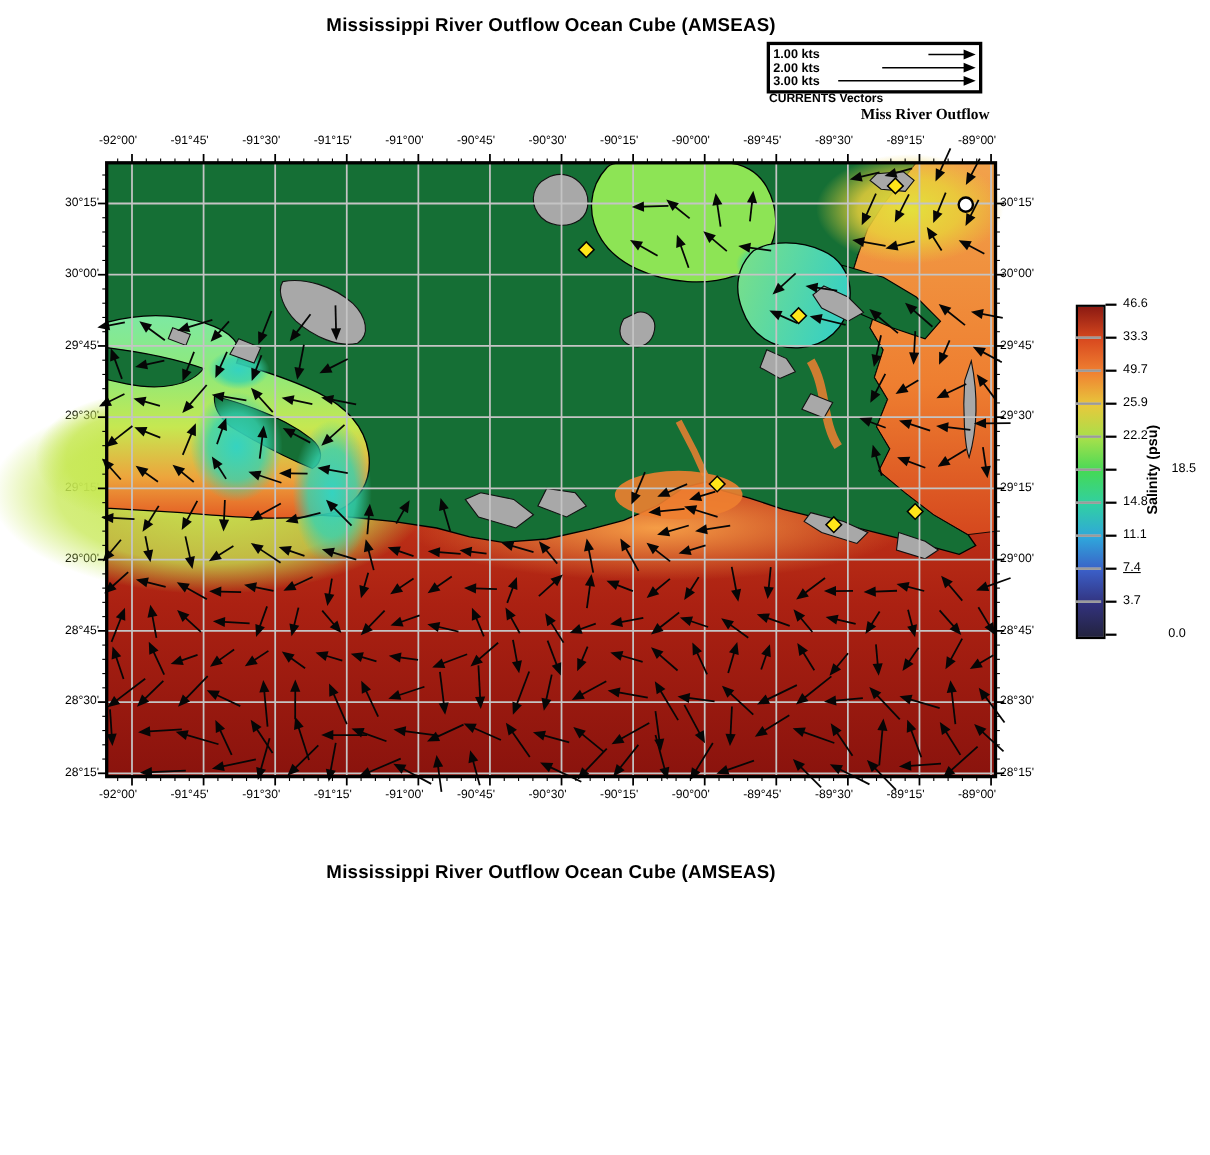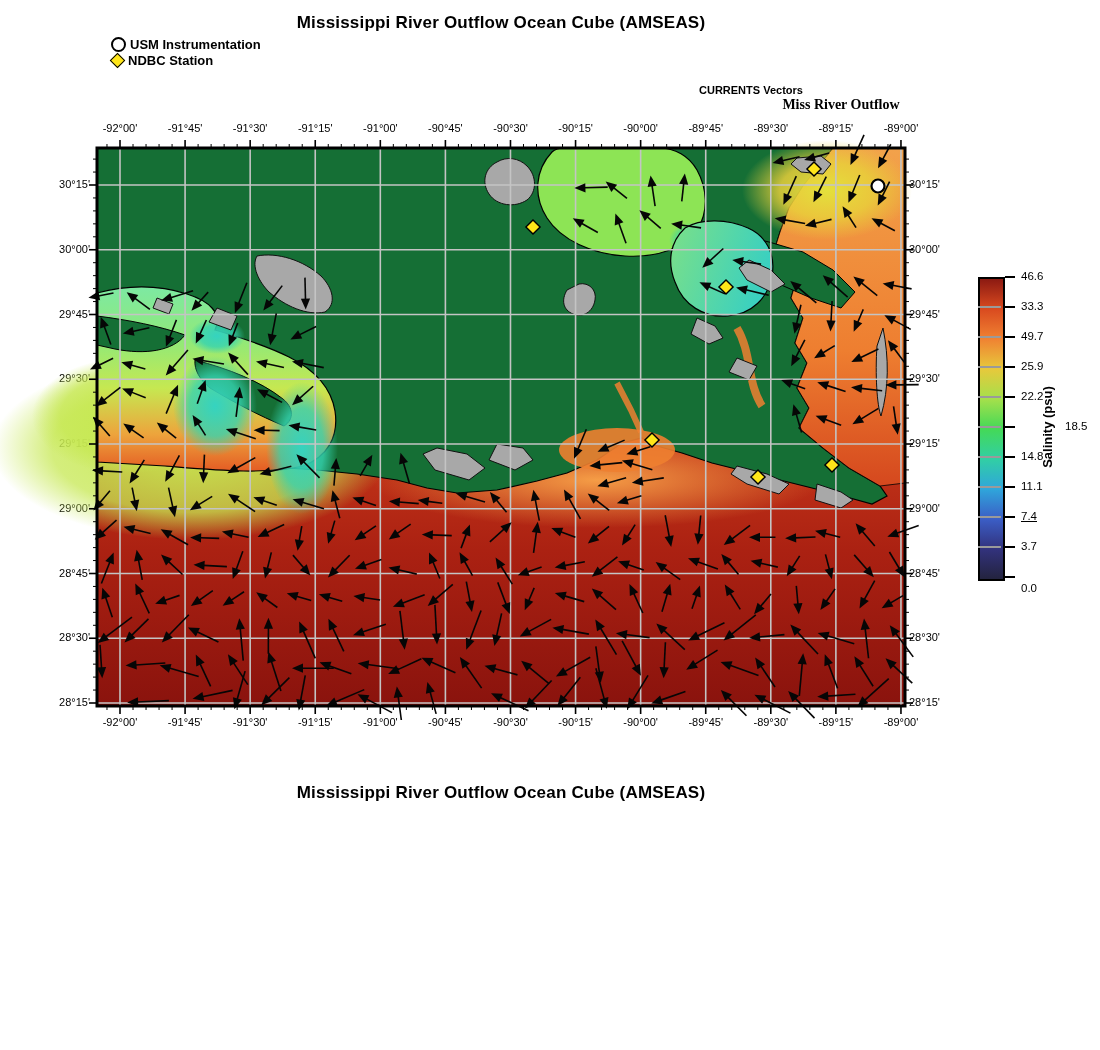--- a/index.html
+++ b/index.html
@@ -16,51 +16,64 @@
   .lg-diamond{width:9px;height:9px;border:1.5px solid #000;background:#ffe619;transform:rotate(45deg);flex:none;margin:0 1px;}
   .lg-label{font-weight:bold;font-size:13px;margin-left:4px;}
   #vector-box{position:absolute;left:697px;top:38px;width:190px;height:41px;
     border:3px solid #000;background:#fff;display:flex;flex-direction:column;justify-content:center;}
   .vs-row{display:flex;align-items:center;justify-content:space-between;height:12px;padding:0 3px;}
   .vs-label{font-weight:bold;font-size:11.5px;white-space:nowrap;}
   #currents-caption{position:absolute;left:699px;top:84px;font-weight:bold;font-size:11px;}
   #outflow-label{position:absolute;left:741px;top:97px;width:200px;text-align:center;
     font-family:"Liberation Serif",serif;font-weight:bold;font-size:14px;}
   .axis-label{position:absolute;font-size:11px;color:#000;white-space:nowrap;}
-  .ax-top,.ax-bottom{width:60px;text-align:center;}
+  .ax-top,.ax-bottom{width:60px;text-align:left;}
   .ax-left{width:64px;text-align:right;}
   .ax-right{width:64px;text-align:left;}
   #map-wrap{position:absolute;left:97px;top:148px;width:808px;height:558px;}
   svg{overflow:visible;display:block;}
   #colorbar{position:absolute;left:975px;top:275px;width:130px;height:320px;}
   #cbar-bar{position:absolute;left:3px;top:2px;width:23px;height:300px;border:2px solid #000;}
   .cbar-sep{position:absolute;left:3px;width:23px;height:2px;background:#c9c9c9;border:1px solid #9a9a9a;box-sizing:border-box;}
   .cbar-tick{position:absolute;left:30px;width:10px;height:2px;background:#000;}
   .cbar-label{position:absolute;left:46px;font-size:11.5px;}
   #cbar-title{position:absolute;left:-77px;top:144px;width:300px;height:16px;text-align:center;
     font-weight:bold;font-size:13px;transform:rotate(-90deg);}
 </style>
 </head>
 <body>
 
 <div class="canvas">
 
   <div class="title" id="main-title">Mississippi River Outflow Ocean Cube (AMSEAS)</div>
 
-  <div id="legend">
-    <div class="lg-row">
-      <span class="lg-circle"></span>
-      <span class="lg-label">USM Instrumentation</span>
+
+  <div id="vector-box">
+      <div class="vs-row">
+        <span class="vs-label">1.00 kts</span>
+        <svg width="128" height="11">
+          <line x1="85" y1="5.5" x2="118" y2="5.5" stroke="#000" stroke-width="1.4"></line>
+          <polygon points="117,1 117,10 128,5.5" fill="#000"></polygon>
+        </svg>
+      </div>
+      <div class="vs-row">
+        <span class="vs-label">2.00 kts</span>
+        <svg width="128" height="11">
+          <line x1="43" y1="5.5" x2="118" y2="5.5" stroke="#000" stroke-width="1.4"></line>
+          <polygon points="117,1 117,10 128,5.5" fill="#000"></polygon>
+        </svg>
+      </div>
+      <div class="vs-row">
+        <span class="vs-label">3.00 kts</span>
+        <svg width="128" height="11">
+          <line x1="3" y1="5.5" x2="118" y2="5.5" stroke="#000" stroke-width="1.4"></line>
+          <polygon points="117,1 117,10 128,5.5" fill="#000"></polygon>
+        </svg>
+      </div>
     </div>
-    <div class="lg-row">
-      <span class="lg-diamond"></span>
-      <span class="lg-label">NDBC Station</span>
-    </div>
-  </div>
-
   <div id="currents-caption">CURRENTS Vectors</div>
   <div id="outflow-label">Miss River Outflow</div>
 
 
   <div id="axis-labels">
       <div class="axis-label ax-top" style="left: 90px; top: 122px;">-92°00'</div>
       <div class="axis-label ax-bottom" style="left: 90px; top: 716px;">-92°00'</div>
       <div class="axis-label ax-top" style="left: 155.08px; top: 122px;">-91°45'</div>
       <div class="axis-label ax-bottom" style="left: 155.08px; top: 716px;">-91°45'</div>
       <div class="axis-label ax-top" style="left: 220.16px; top: 122px;">-91°30'</div>
@@ -1479,21 +1492,21 @@
           <line x1="808" y1="554.9999999999999" x2="816" y2="554.9999999999999" stroke="#000" stroke-width="1.6"></line>
         </g>
       <rect x="0" y="0" width="808" height="558" fill="none" stroke="#000" stroke-width="3"></rect>
     </svg>
   </div>
 
   <div id="colorbar">
     <div id="cbar-bar" style="background: linear-gradient(to top, rgb(35, 35, 63) 0%, rgb(50, 50, 125) 10%, rgb(59, 94, 198) 20%, rgb(47, 166, 219) 30%, rgb(49, 207, 164) 40%, rgb(68, 217, 87) 50%, rgb(165, 224, 75) 60%, rgb(231, 201, 60) 70%, rgb(240, 130, 50) 80%, rgb(217, 74, 31) 90%, rgb(140, 26, 18) 100%);"></div>
     <div id="cbar-title">Salinity (psu)</div>
   <div class="cbar-tick" style="top: 301px;"></div>
-      <div class="cbar-label" style="top: 307px;">0.0</div>
+      <div class="cbar-label" style="top: 295px; margin-left: 41px;">0.0</div>
       <div class="cbar-sep" style="top: 271px;"></div>
       <div class="cbar-tick" style="top: 271px;"></div>
       <div class="cbar-label" style="top: 265px;">3.7</div>
       <div class="cbar-sep" style="top: 241px;"></div>
       <div class="cbar-tick" style="top: 241px;"></div>
       <div class="cbar-label" style="top: 235px; text-decoration: underline;">7.4</div>
       <div class="cbar-sep" style="top: 211px;"></div>
       <div class="cbar-tick" style="top: 211px;"></div>
       <div class="cbar-label" style="top: 205px;">11.1</div>
       <div class="cbar-sep" style="top: 181px;"></div>

